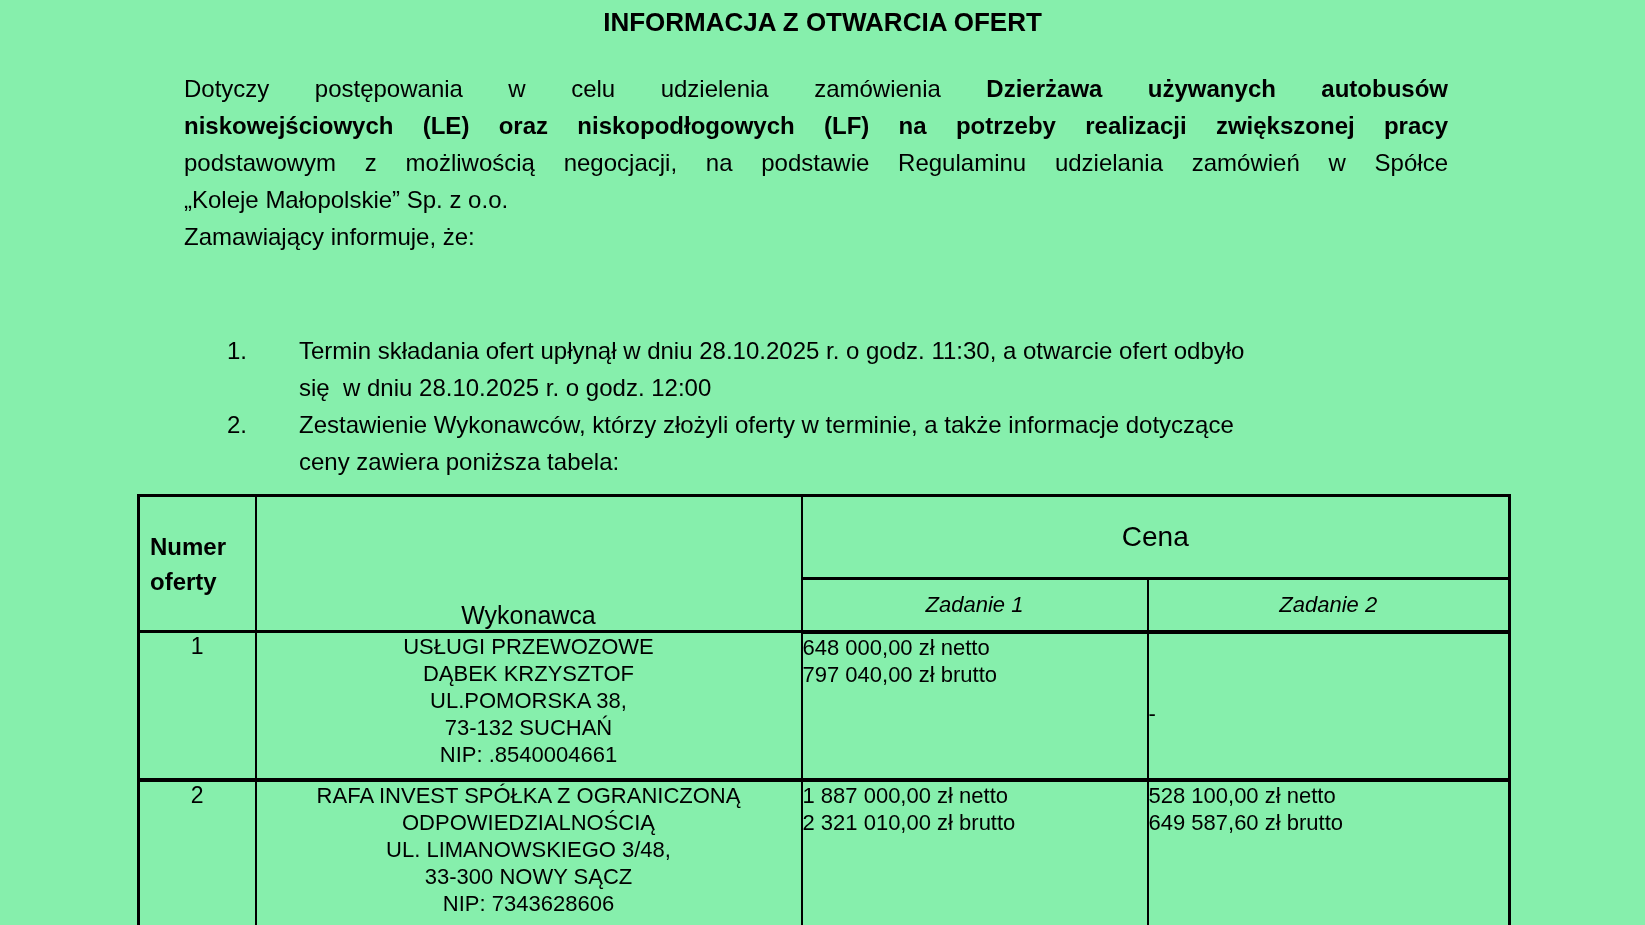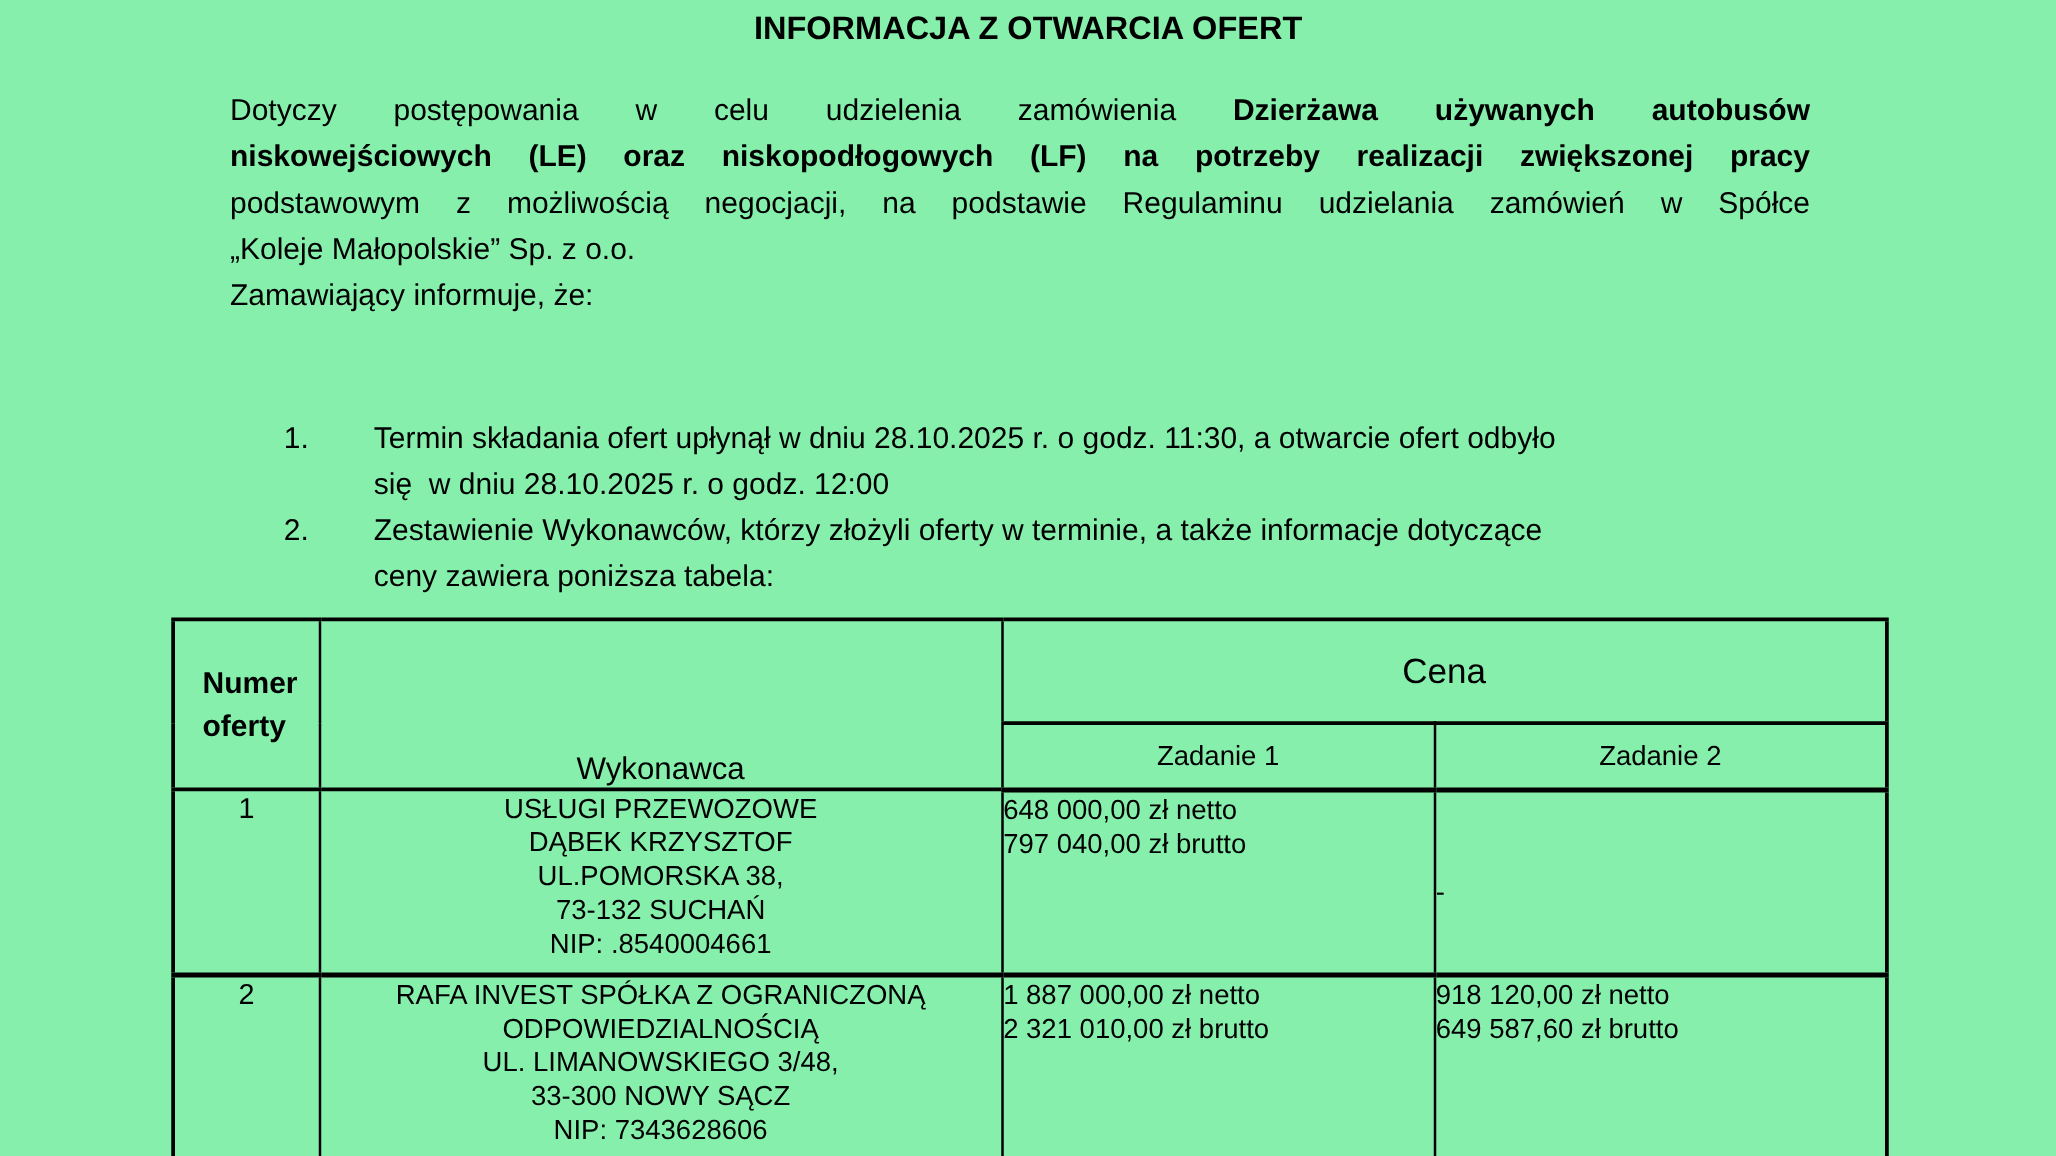--- a/index.html
+++ b/index.html
@@ -51,30 +51,30 @@
   table.offers th, table.offers td {
     border-left: 2px solid #000;
     border-right: 2px solid #000;
     border-top: 3px solid #000;
     border-bottom: 3px solid #000;
     padding: 0;
     font-weight: normal;
   }
   table.offers { border: 3px solid #000; }
   tr.tr-cena { height: 83px; }
-  tr.tr-zad  { height: 53px; }
+  tr.tr-zad  { height: 53px; font-style: italic; }
   tr.body-row-1 { height: 148px; }
   tr.body-row-2 { height: 170px; }
   tr.body-row-1 td { border-bottom: 4px solid #000; }
   tr.body-row-2 td { border-top: 4px solid #000; }
   tr.tr-zad th { border-bottom: 4px solid #000; }
 
   .th-num { vertical-align: middle; text-align: left; }
   .th-num .numhdr {
-    padding-left: 22px; width: 90px;
+    padding-left: 10px; width: 90px;
     font-weight: bold; font-size: 24px; line-height: 35px;
   }
   .th-wyk { vertical-align: bottom; 
     font-weight: bold; font-size: 25px; padding-bottom: 5px; }
   .th-cena { vertical-align: middle; text-align: center;
     font-weight: bold; font-size: 28px; }
   .th-zad { vertical-align: middle; text-align: center;
     font-weight: bold; font-size: 22px; }
 
   .td-num { vertical-align: top; text-align: center;
@@ -158,20 +158,20 @@
           <div>ODPOWIEDZIALNOŚCIĄ</div>
           <div>UL. LIMANOWSKIEGO 3/48,</div>
           <div>33-300 NOWY SĄCZ</div>
           <div>NIP: 7343628606</div>
         </td>
         <td class="td-price">
           <div>1 887 000,00 zł netto</div>
           <div>2 321 010,00 zł brutto</div>
         </td>
         <td class="td-price">
-          <div>918 120,00 zł netto</div>
+          <div>528 100,00 zł netto</div>
           <div>649 587,60 zł brutto</div>
         </td>
       </tr>
     </tbody>
   </table>
 
 </div>
 
 </body></html>

